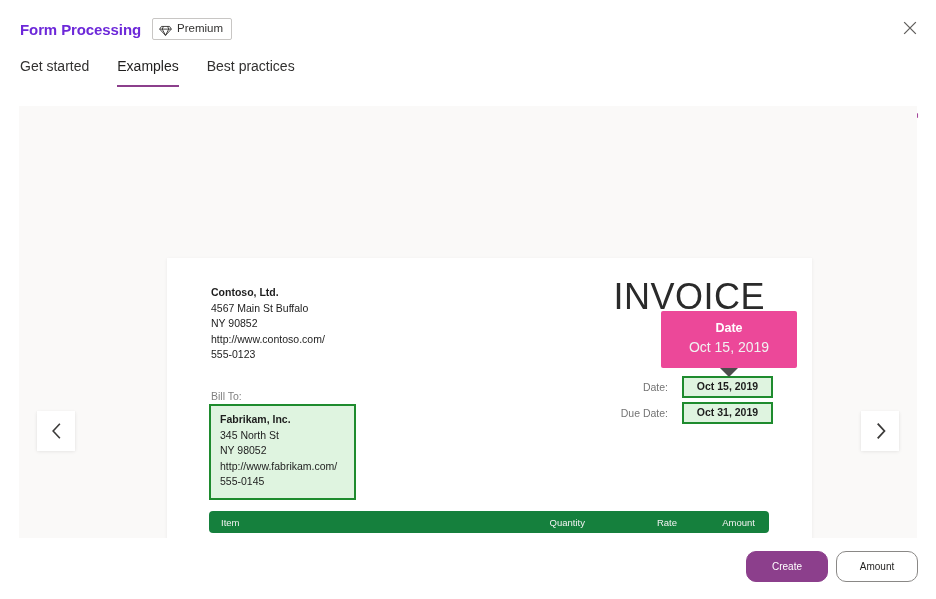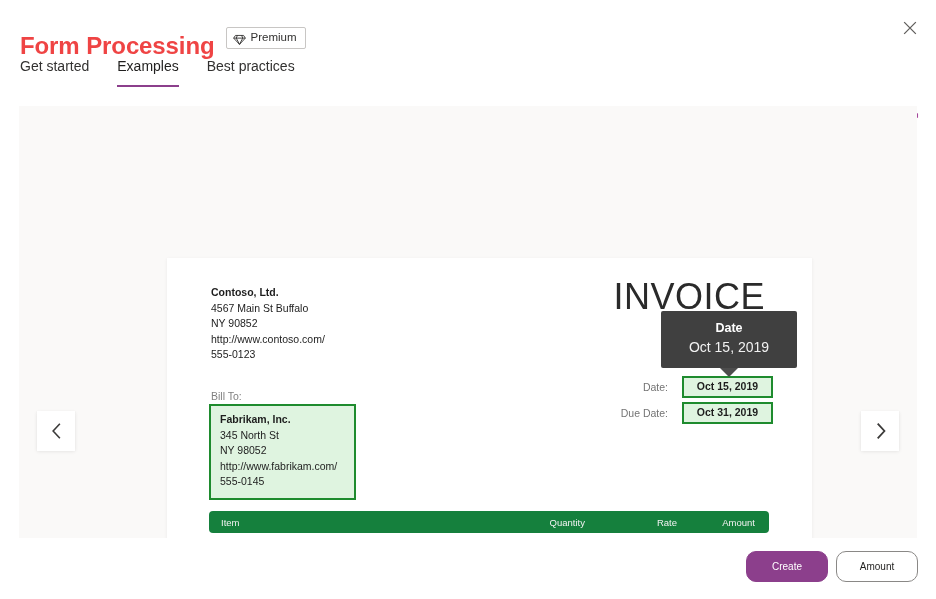--- a/index.html
+++ b/index.html
@@ -26,26 +26,25 @@
     width: 936px; height: 52px;
   }
   .title-row {
     position: absolute;
     left: 20px; top: 18px;
     display: flex;
     align-items: center;
     gap: 11px;
   }
   .dlg-title {
-    font-size: 24px;
+    font-size: 15px;
     font-weight: 600;
-    color: #ef4444;
+    color: #6d28d9;
     letter-spacing: -0.1px;
     line-height: 1;
-    margin-top: 16px;
   }
   .premium-badge {
     display: inline-flex;
     align-items: center;
     gap: 5px;
     border: 1px solid #c8c6c4;
     border-radius: 2px;
     padding: 3px 8px 3px 6px;
     background: #ffffff;
     height: 22px;
@@ -257,21 +256,21 @@
     font-size: 10.5px;
     font-weight: 700;
     color: #2b2b2b;
   }
 
   
   .tooltip {
     position: absolute;
     left: 494px; top: 53px;
     width: 136px;
-    background: #404040;
+    background: #ec4899;
     border-radius: 2px;
     padding: 9px 8px 11px;
     text-align: center;
     z-index: 20;
     color: #ffffff;
   }
   .tooltip .tt-title {
     font-size: 12.5px;
     font-weight: 700;
     line-height: 16px;

